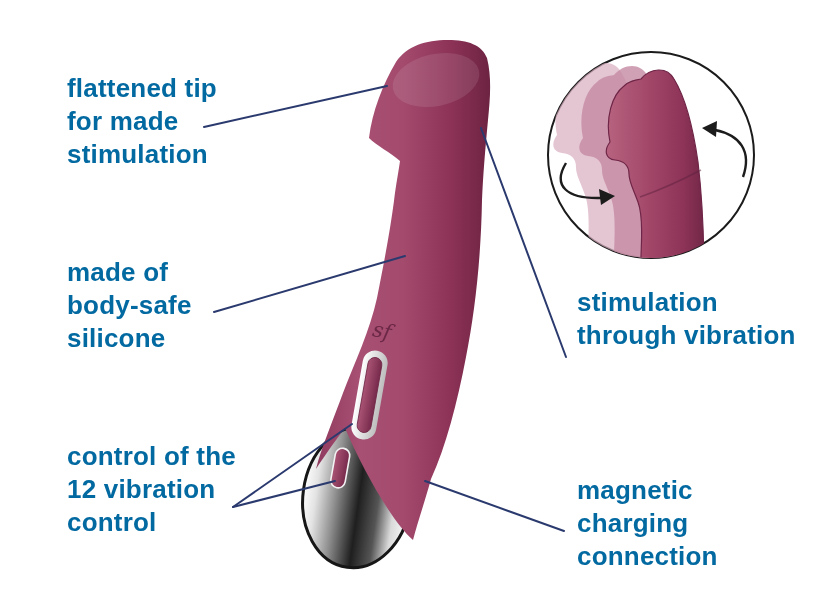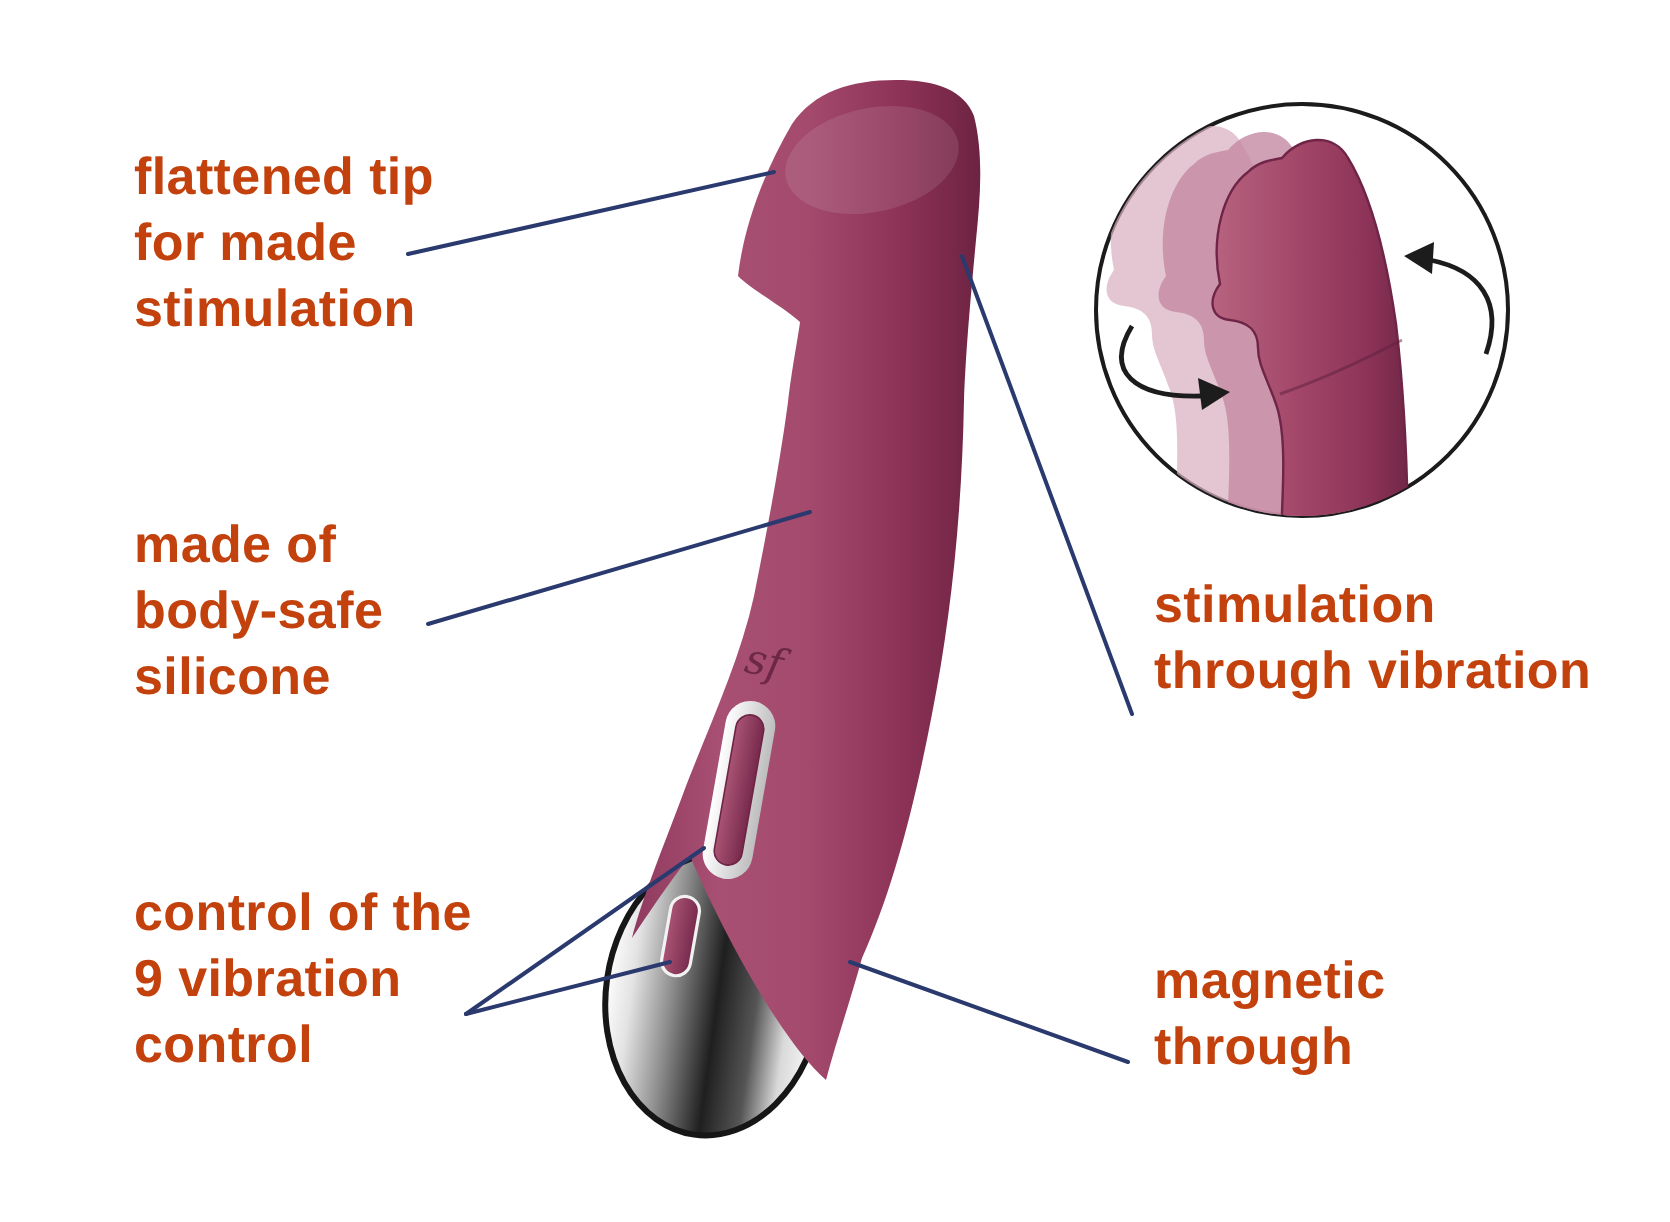--- a/index.html
+++ b/index.html
@@ -6,21 +6,21 @@
   #canvas{
     position:relative;
     width:835px;height:611px;
     background:#ffffff;
     overflow:hidden;
     font-family:"Liberation Sans", sans-serif;
   }
   #art{position:absolute;left:0;top:0;}
   .label{
     position:absolute;
-    color:#c2410c;
+    color:#0369a1;
     font-weight:700;
     font-size:26px;
     line-height:33px;
     letter-spacing:0.2px;
     white-space:nowrap;
   }
 </style>
 </head>
 <body>
 
@@ -135,27 +135,28 @@
   </div>
 
   <div class="label" style="left:67px;top:256px">
     <div>made of</div>
     <div>body-safe</div>
     <div>silicone</div>
   </div>
 
   <div class="label" style="left:67px;top:440px">
     <div>control of the</div>
-    <div>9 vibration</div>
+    <div>12 vibration</div>
     <div>control</div>
   </div>
 
   <div class="label" style="left:577px;top:286px">
     <div>stimulation</div>
     <div>through vibration</div>
   </div>
 
   <div class="label" style="left:577px;top:474px">
     <div>magnetic</div>
-    <div>through</div>
+    <div>charging</div>
+    <div>connection</div>
   </div>
 
 </div>
 
 </body></html>

